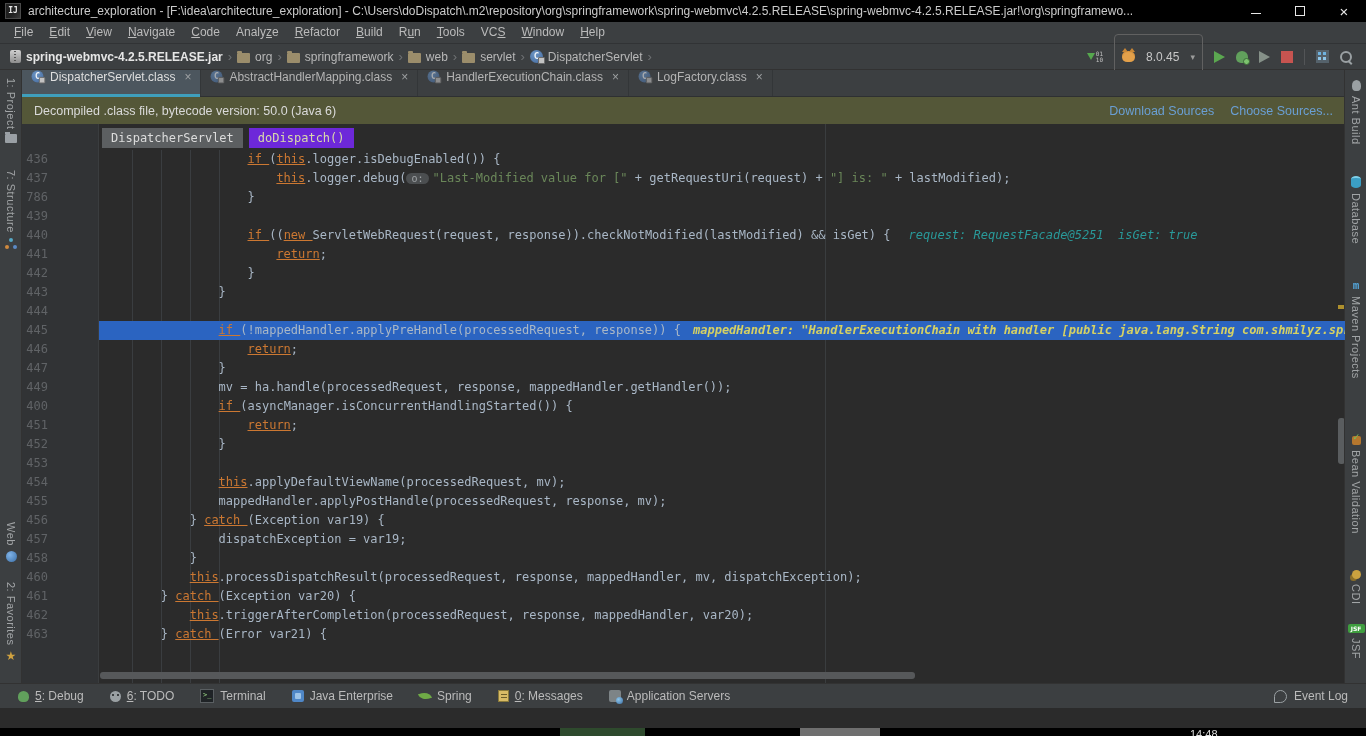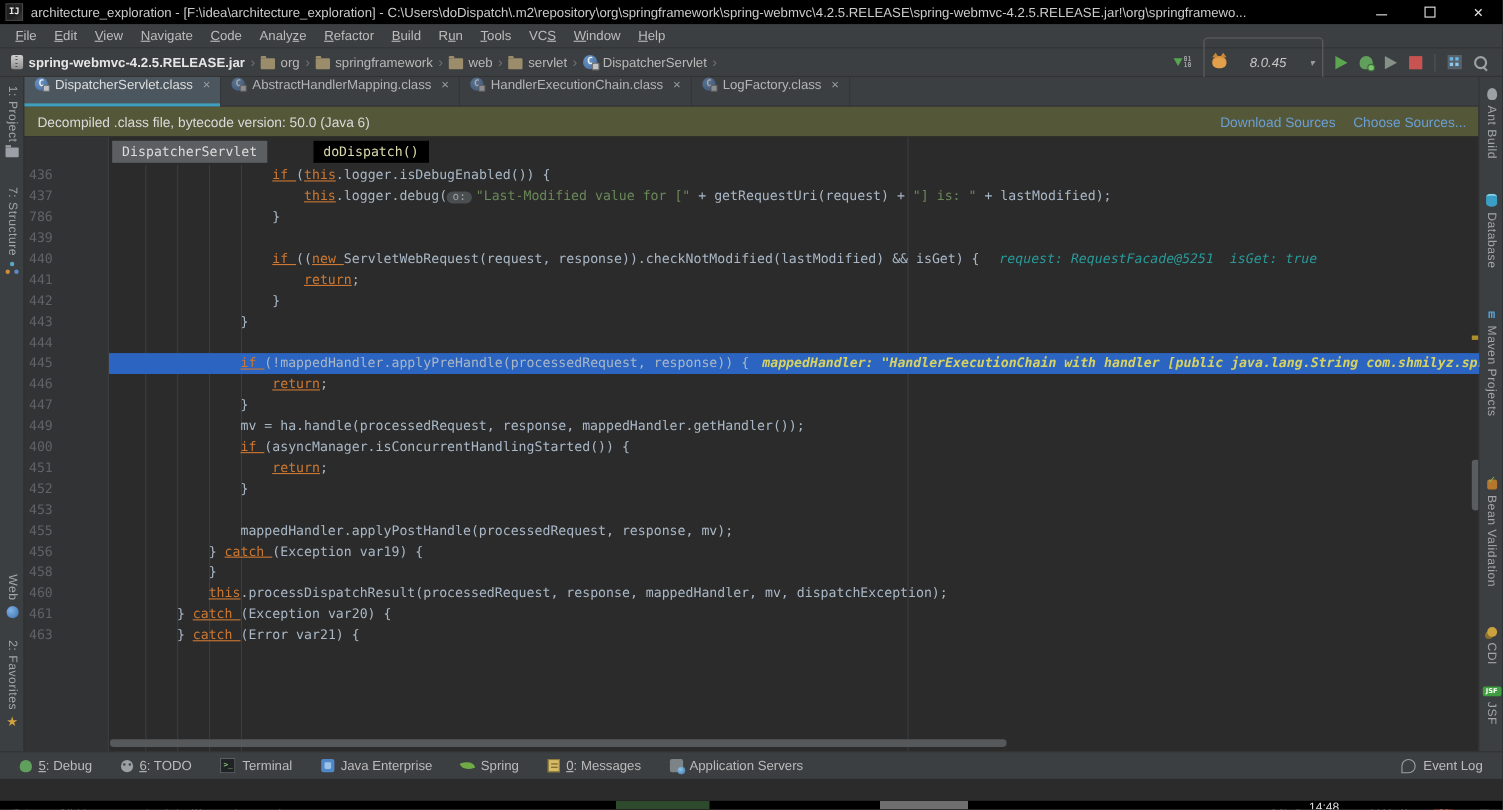--- a/index.html
+++ b/index.html
@@ -40,21 +40,21 @@
   .ic-folder::before{content:"";position:absolute;left:0;top:-2px;width:5px;height:2px;background:#9b8d6b;border-radius:1px 1px 0 0;}
   .ic-class{width:13px;height:13px;border-radius:50%;background:radial-gradient(circle at 38% 32%,#6b94c4,#44699c);
             position:relative;color:#eef3f8;font:bold 9px/13px "DejaVu Sans Mono",monospace;text-align:center;}
   .ic-class::after{content:"C";}
   .ic-class .lock{position:absolute;right:-2px;bottom:-1px;width:5px;height:5px;background:#c2c2c2;border:1px solid #6b6b6b;border-radius:1px;}
   .toolbar-right{margin-left:auto;display:flex;align-items:center;gap:11px;padding-right:14px;flex:none;}
   .bin-icon{display:flex;align-items:center;gap:1px;}
   .bin-arrow{width:0;height:0;border-top:7px solid #56a84e;border-left:4px solid transparent;border-right:4px solid transparent;}
   .bin-digits{font:6px/6px "DejaVu Sans Mono",monospace;color:#c2c2c2;white-space:pre;}
   .bin-digits::after{content:"01\A 10";}
-  .runconfig{display:flex;align-items:center;gap:21px;border:1px solid #616161;border-radius:4px;padding:15px 7px;color:#c7c7c7;font-style:italic;}
+  .runconfig{display:flex;align-items:center;gap:11px;border:1px solid #616161;border-radius:4px;padding:15px 7px;color:#c7c7c7;}
   .tomcat-icon{width:13px;height:11px;background:radial-gradient(circle at 50% 62%,#e3a04a 55%,#b5752c);
                border-radius:45% 45% 40% 40%;position:relative;}
   .tomcat-icon::before,.tomcat-icon::after{content:"";position:absolute;top:-3px;width:0;height:0;
      border-bottom:4px solid #c98736;border-left:3px solid transparent;border-right:3px solid transparent;}
   .tomcat-icon::before{left:0;} .tomcat-icon::after{right:0;}
   .dd-arrow{color:#9c9c9c;font-size:9px;}
   .play-icon{width:0;height:0;border-left:11px solid #5ba750;border-top:6px solid transparent;border-bottom:6px solid transparent;}
   .debug-icon{width:12px;height:12px;background:#61a05c;border-radius:6px 6px 5px 5px;position:relative;}
   .debug-icon::after{content:"";position:absolute;right:-2px;bottom:-2px;width:5px;height:5px;border-radius:50%;background:#7dc36f;border:1px solid #3c6b38;}
   .coverage-icon{width:0;height:0;border-left:11px solid #97a59a;border-top:6px solid transparent;border-bottom:6px solid transparent;opacity:.8;}
@@ -83,21 +83,21 @@
   .banner-links{margin-left:auto;display:flex;gap:16px;}
   .banner-link{color:#6a9fd4;cursor:pointer;}
 
   
   .editor{left:22px;top:124px;width:1323px;height:559px;background:#2b2b2b;overflow:hidden;}
   .gutter-bg{position:absolute;left:0;top:0;width:76px;height:100%;background:#313335;border-right:1px solid #3a3d3f;}
   .iguide{position:absolute;top:26px;height:540px;width:1px;background:#3a3d40;}
   .margin-guide{position:absolute;left:803px;top:0;height:559px;width:1px;background:#3a3d3f;}
   .chips{position:absolute;left:80px;top:4px;display:flex;gap:6px;z-index:5;}
   .chip{font:12px/18px "DejaVu Sans Mono",monospace;padding:1px 9px;background:#5c5f61;color:#dcdcdc;}
-  .chip.method{background:#000000;color:#d9d9ab;margin-left:36px;}
+  .chip.method{background:#6d28d9;color:#d9d9ab;}
   #code{position:absolute;left:0;top:26px;right:0;z-index:1;}
   .line{display:flex;height:19px;line-height:19px;font:12px/19px "DejaVu Sans Mono",monospace;white-space:pre;}
   .line.hl{background:linear-gradient(to right,transparent 77px,#2b64c1 77px);}
   .ln{width:26px;text-align:right;color:#606366;flex:none;}
   .gsp{width:55px;flex:none;}
   .code-text{flex:1;color:#a9b7c6;overflow:hidden;}
   .k{color:#cc7832;text-decoration:underline;} .p{color:#a9b7c6;} .s{color:#6a8759;}
   .hint{background:#4b4e50;color:#9fa3a6;border-radius:7px;padding:0 5px;font-size:10px;margin-right:4px;}
   .dt{color:#299999;font-style:italic;margin-left:18px;}
   .dy{color:#d6d163;font-style:italic;font-weight:bold;margin-left:12px;}
@@ -314,25 +314,28 @@
       <div class="line"><span class="ln">443</span><span class="gsp"></span><span class="code-text">                <span class="p">}</span></span></div>
       <div class="line"><span class="ln">444</span><span class="gsp"></span><span class="code-text"></span></div>
       <div class="line hl"><span class="ln">445</span><span class="gsp"></span><span class="code-text">                <span class="k">if </span><span class="p">(!mappedHandler.applyPreHandle(processedRequest, response)) {</span><span class="dy">mappedHandler: "HandlerExecutionChain with handler [public java.lang.String com.shmilyz.springmvc.controller.ModelControl</span></span></div>
       <div class="line"><span class="ln">446</span><span class="gsp"></span><span class="code-text">                    <span class="k">return</span><span class="p">;</span></span></div>
       <div class="line"><span class="ln">447</span><span class="gsp"></span><span class="code-text">                <span class="p">}</span></span></div>
       <div class="line"><span class="ln">449</span><span class="gsp"></span><span class="code-text">                <span class="p">mv = ha.handle(processedRequest, response, mappedHandler.getHandler());</span></span></div>
       <div class="line"><span class="ln">400</span><span class="gsp"></span><span class="code-text">                <span class="k">if </span><span class="p">(asyncManager.isConcurrentHandlingStarted()) {</span></span></div>
       <div class="line"><span class="ln">451</span><span class="gsp"></span><span class="code-text">                    <span class="k">return</span><span class="p">;</span></span></div>
       <div class="line"><span class="ln">452</span><span class="gsp"></span><span class="code-text">                <span class="p">}</span></span></div>
       <div class="line"><span class="ln">453</span><span class="gsp"></span><span class="code-text"></span></div>
+      <div class="line"><span class="ln">454</span><span class="gsp"></span><span class="code-text">                <span class="k">this</span><span class="p">.applyDefaultViewName(processedRequest, mv);</span></span></div>
       <div class="line"><span class="ln">455</span><span class="gsp"></span><span class="code-text">                <span class="p">mappedHandler.applyPostHandle(processedRequest, response, mv);</span></span></div>
       <div class="line"><span class="ln">456</span><span class="gsp"></span><span class="code-text">            <span class="p">} </span><span class="k">catch </span><span class="p">(Exception var19) {</span></span></div>
+      <div class="line"><span class="ln">457</span><span class="gsp"></span><span class="code-text">                <span class="p">dispatchException = var19;</span></span></div>
       <div class="line"><span class="ln">458</span><span class="gsp"></span><span class="code-text">            <span class="p">}</span></span></div>
       <div class="line"><span class="ln">460</span><span class="gsp"></span><span class="code-text">            <span class="k">this</span><span class="p">.processDispatchResult(processedRequest, response, mappedHandler, mv, dispatchException);</span></span></div>
       <div class="line"><span class="ln">461</span><span class="gsp"></span><span class="code-text">        <span class="p">} </span><span class="k">catch </span><span class="p">(Exception var20) {</span></span></div>
+      <div class="line"><span class="ln">462</span><span class="gsp"></span><span class="code-text">            <span class="k">this</span><span class="p">.triggerAfterCompletion(processedRequest, response, mappedHandler, var20);</span></span></div>
       <div class="line"><span class="ln">463</span><span class="gsp"></span><span class="code-text">        <span class="p">} </span><span class="k">catch </span><span class="p">(Error var21) {</span></span></div>
     </div>
   <div class="hthumb"></div>
 </div>
 <div class="abs vscroll">
   <div class="vmark"></div>
   <div class="vthumb"></div>
 </div>
 
 <div class="abs stripe left" id="leftstripe">

